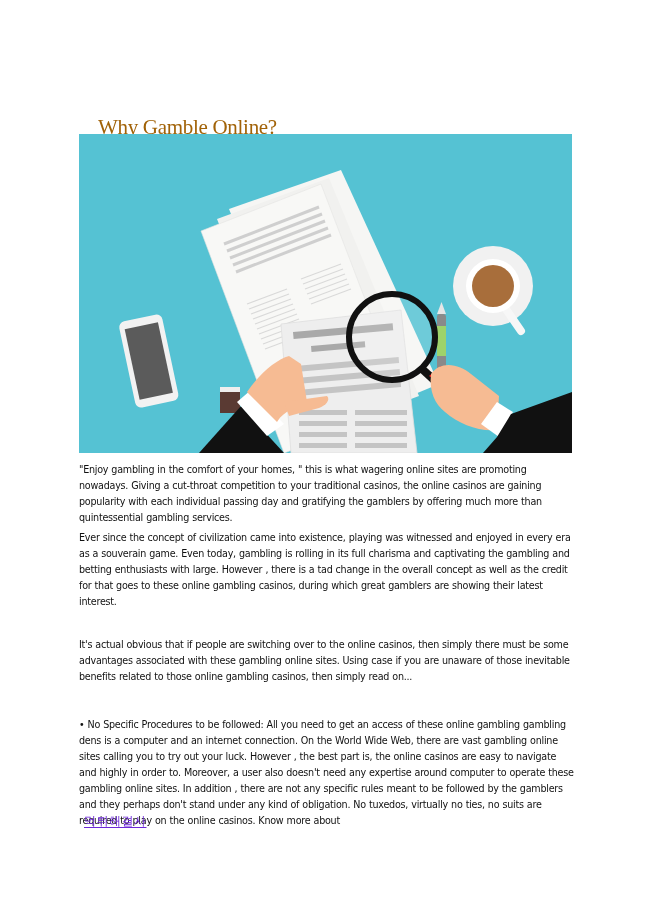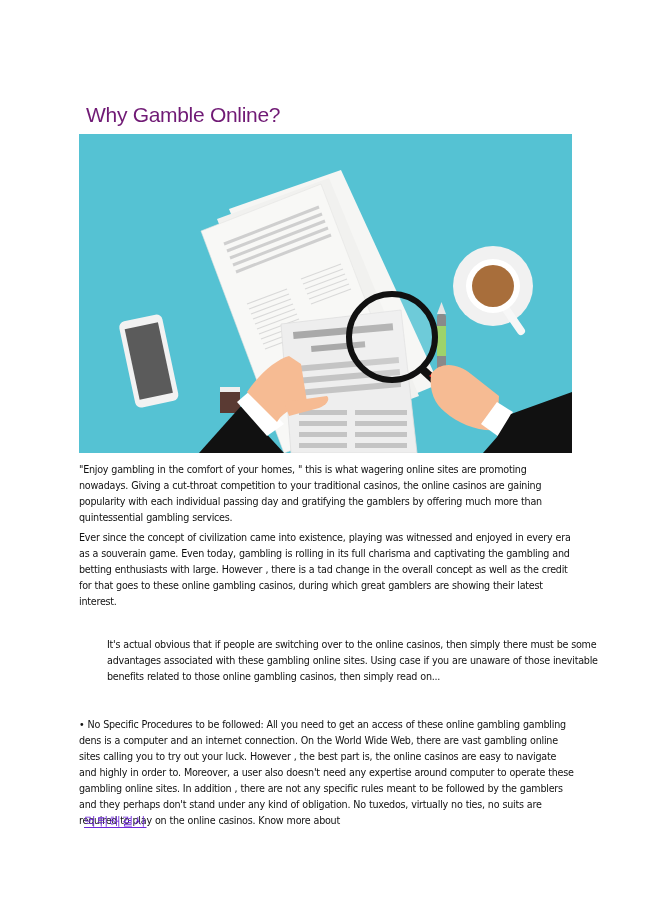--- a/index.html
+++ b/index.html
@@ -12,26 +12,26 @@
       height: 920px;
       position: relative;
       overflow: hidden;
       font-family: "Liberation Sans", sans-serif;
       color: #111111;
     }
     .page-title {
       position: absolute;
       left: 86px;
       top: 103px;
-      margin: 0;
-      font-family: Liberation Sans, sans-serif;
+      margin: 12px;
+      font-family: Liberation Serif, serif;
       font-weight: normal;
       font-size: 21px;
       letter-spacing: -0.3px;
-      color: #701a75;
+      color: #a16207;
     }
     .hero {
       position: absolute;
       left: 79px;
       top: 134px;
       width: 493px;
       height: 319px;
       overflow: hidden;
       background: #55c2d3;
     }
@@ -43,21 +43,21 @@
       margin: 0;
       font-family: "DejaVu Sans", sans-serif;
       font-size: 9.6px;
       line-height: 16px;
       letter-spacing: -0.25px;
       word-spacing: 0.3px;
       color: #111111;
     }
     .p1 { top: 462px; }
     .p2 { top: 530px; }
-    .p3 { top: 637px; margin-left: 28px; }
+    .p3 { top: 637px; }
     .p4 { top: 700px; margin-top: 17px; }
     .more-link {
       position: absolute;
       left: 84px;
       top: 813px;
       font-family: "DejaVu Sans", sans-serif;
       font-size: 12px;
       color: #6d28d9;
       text-decoration: underline;
       text-underline-offset: 2px;

